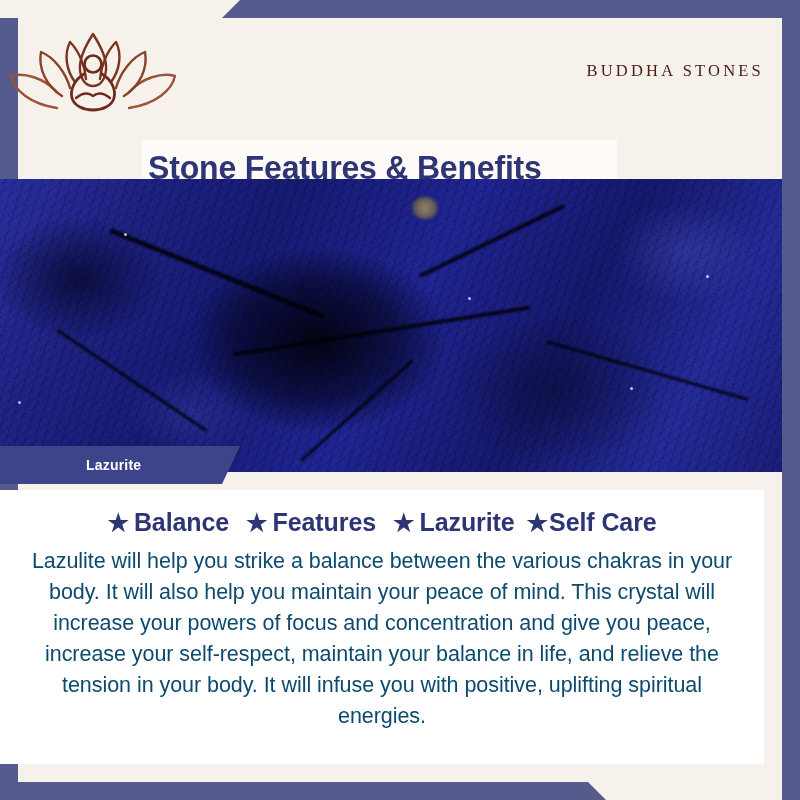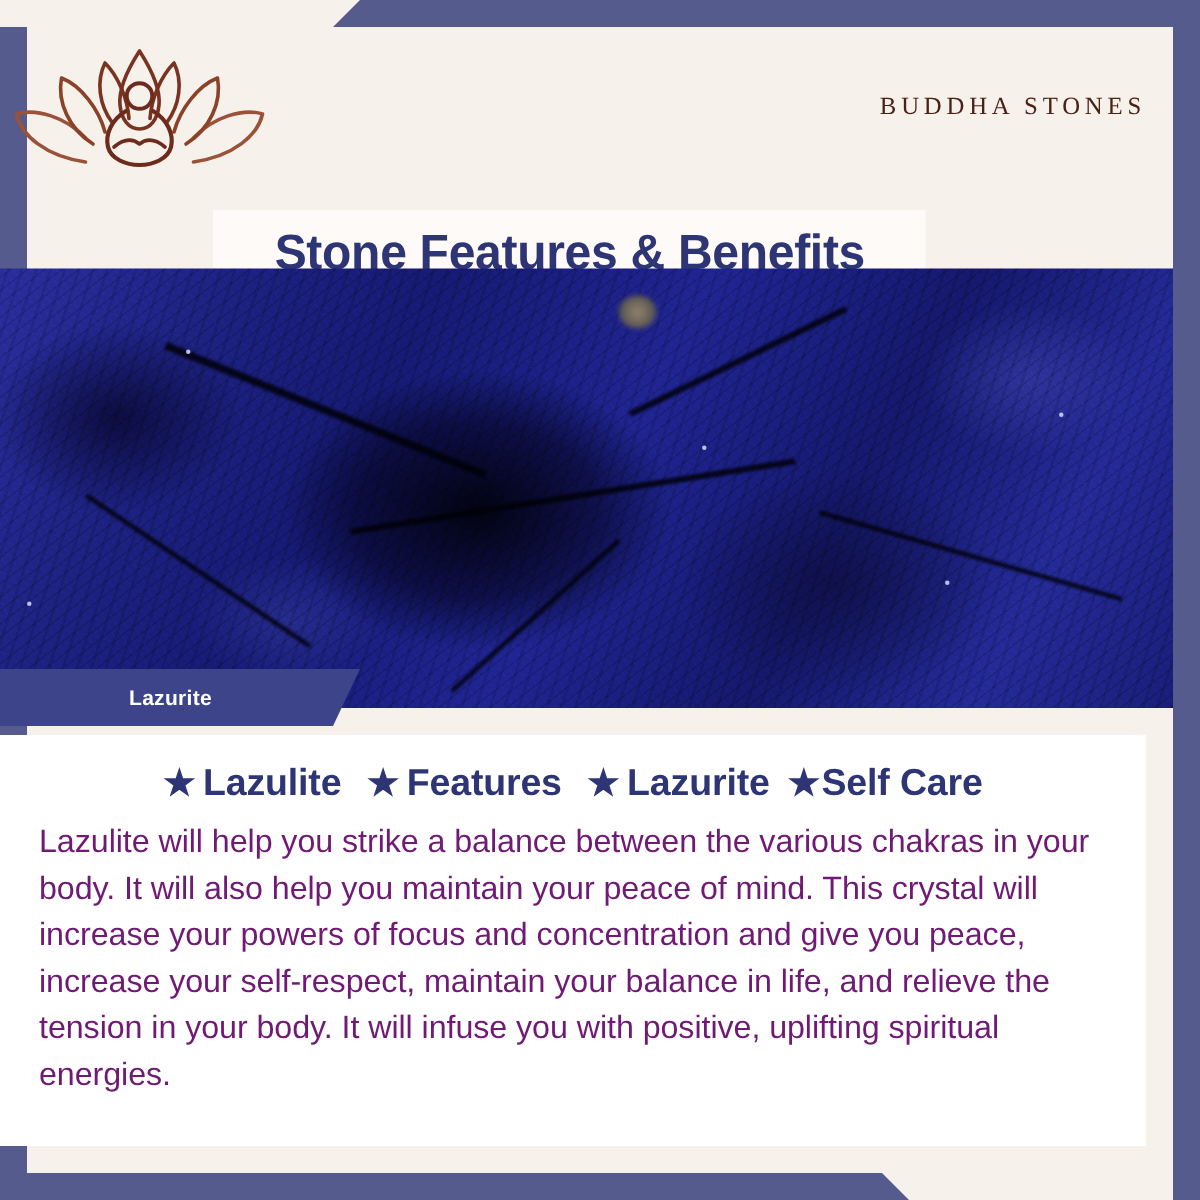--- a/index.html
+++ b/index.html
@@ -47,21 +47,21 @@
     margin-top:2px;
     font-family:"Liberation Serif",serif;
     font-size:16.5px;letter-spacing:3.2px;
     color:#4a2116;font-weight:400;
   }
 
   
   .title-band{
     position:absolute;left:142px;top:140px;width:475px;height:55px;
     background:#fdfaf8;
-    display:flex;align-items:center;justify-content:center;
+    display:flex;align-items:center;
   }
   .title-band h1{
     margin:0;
     font-family:"Liberation Sans Narrow","Liberation Sans",sans-serif;
     font-size:33px;font-weight:bold;letter-spacing:-0.2px;
     color:#2e3574;
     transform:scaleX(0.97);
     white-space:nowrap;
   }
 
@@ -132,22 +132,22 @@
   .benefit .txt{letter-spacing:-0.1px;}
   .benefit + .benefit{margin-left:17px;}
   .benefit:last-child{margin-left:12px;}
   .benefit:last-child .star{margin-right:1px;}
 
   .body-text{
     margin:9px 26px 0 26px;
     font-family:"Liberation Sans Narrow","Liberation Sans",sans-serif;
     font-size:21.5px;
     line-height:31px;
-    color:#701a75;
-    text-align:left;
+    color:#0c4a6e;
+    text-align:center;
     letter-spacing:-0.05px;
   }
 </style>
 </head>
 <body>
 
 <div class="poster">
 
   <div class="page"></div>
 
@@ -207,21 +207,21 @@
 
   <div class="stone-label">
     <span>Lazurite</span>
   </div>
 
   <div class="content">
 
     <div class="benefits">
       <span class="benefit">
         <span class="star">★</span>
-        <span class="txt">Lazulite</span>
+        <span class="txt">Balance</span>
       </span>
       <span class="benefit">
         <span class="star">★</span>
         <span class="txt">Features</span>
       </span>
       <span class="benefit">
         <span class="star">★</span>
         <span class="txt">Lazurite</span>
       </span>
       <span class="benefit">

